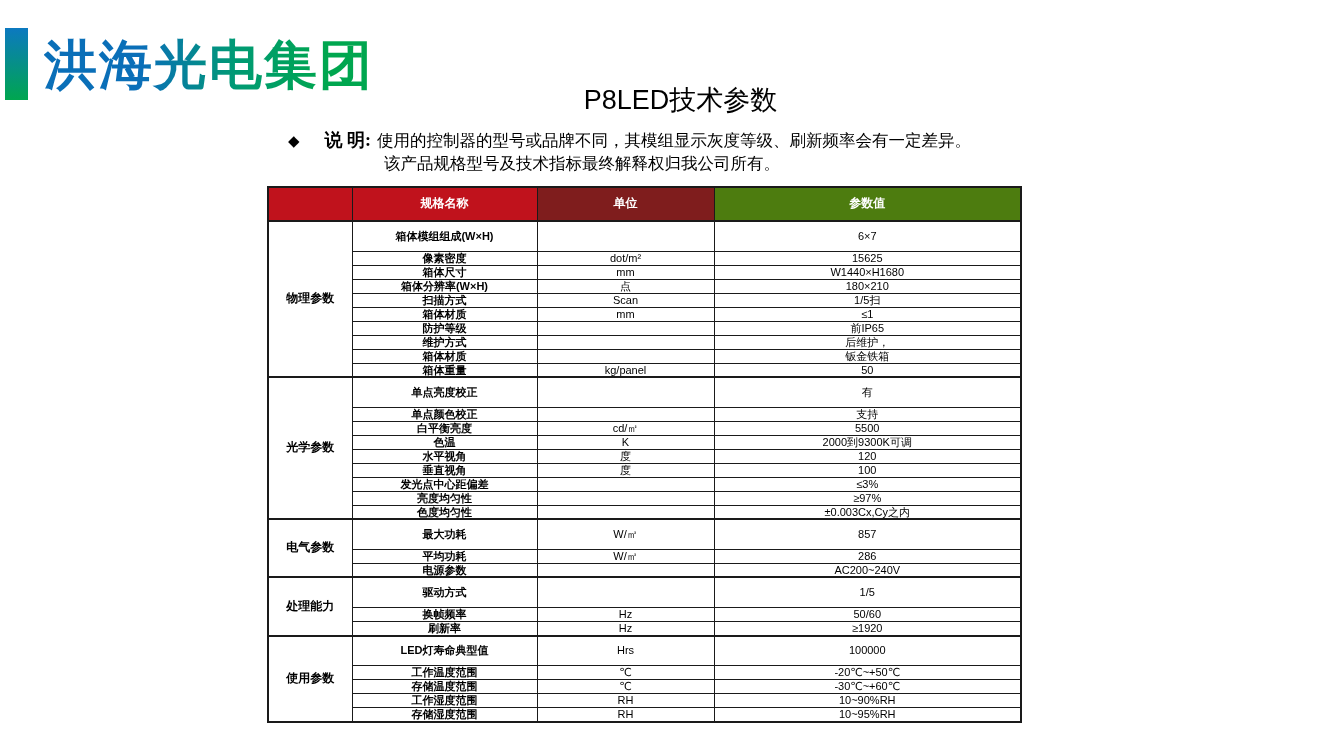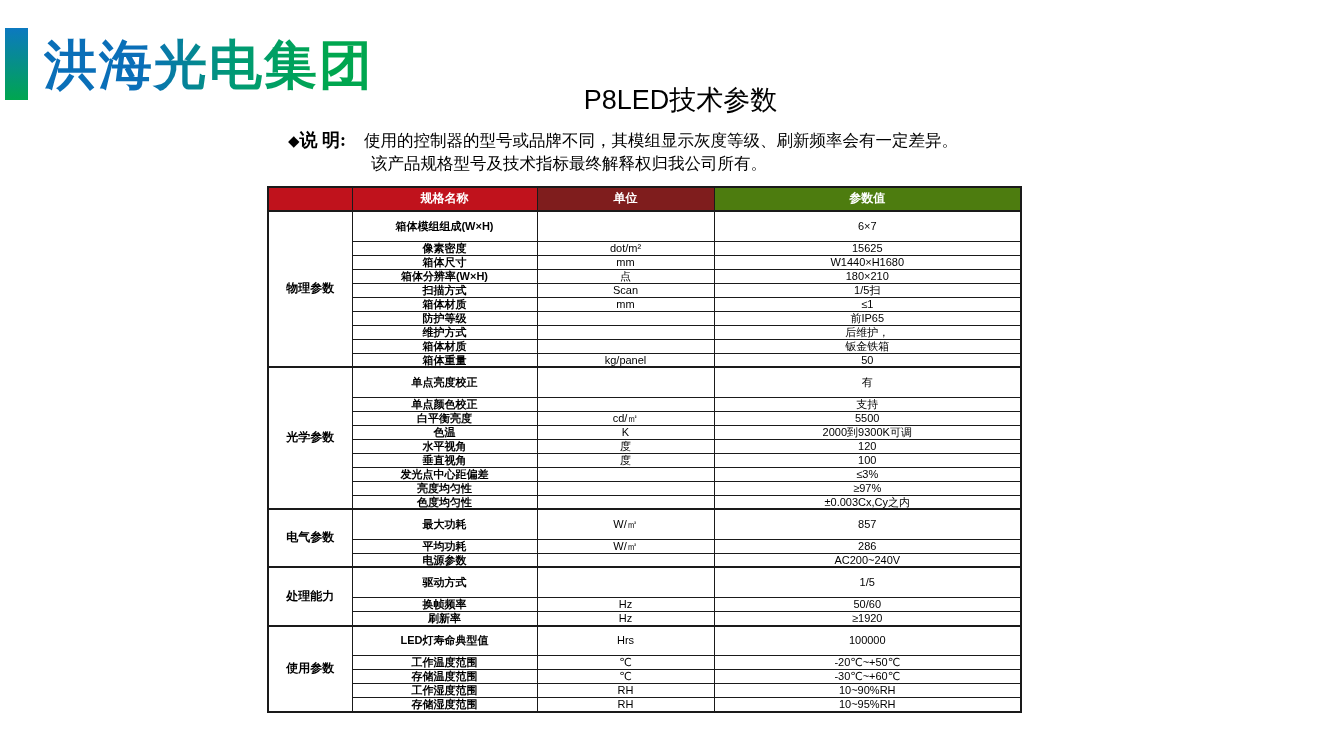--- a/index.html
+++ b/index.html
@@ -62,27 +62,28 @@
   .note .bullet {
     font-size: 15px;
     line-height: 22px;
     margin-top: 1px;
   }
   .note .note-label {
     font-family: "Liberation Serif", "DejaVu Serif", serif;
     font-size: 18px;
     font-weight: bold;
     line-height: 22px;
+    margin-left: 25px;
     white-space: nowrap;
   }
   .note .note-lines {
     font-family: "Liberation Serif", "DejaVu Serif", serif;
     font-size: 16.5px;
     line-height: 23px;
-    margin-left: 18px;
+    margin-left: 6px;
   }
   .note .note-lines .line2 {
     padding-left: 7px;
   }
   
   table.spec-table {
     position: absolute;
     left: 267px;
     top: 186px;
     width: 753px;
@@ -95,21 +96,21 @@
   table.spec-table th,
   table.spec-table td {
     border: 1px solid #1a1a1a;
     text-align: center;
     vertical-align: middle;
     padding: 0;
     line-height: 1.15;
     overflow: hidden;
     white-space: nowrap;
   }
-  table.spec-table thead tr { height: 24px; }
+  table.spec-table thead tr { height: 34px; }
   table.spec-table thead th {
     color: #ffffff;
     font-size: 12px;
     font-weight: bold;
     border-bottom: 2px solid #1a1a1a;
   }
   table.spec-table tbody tr { height: 14px; }
   table.spec-table tbody tr.tall { height: 30px; }
   table.spec-table tbody tr.section-start td { border-top: 2px solid #1a1a1a; margin-top: 12px; }
   table.spec-table td.cat {

